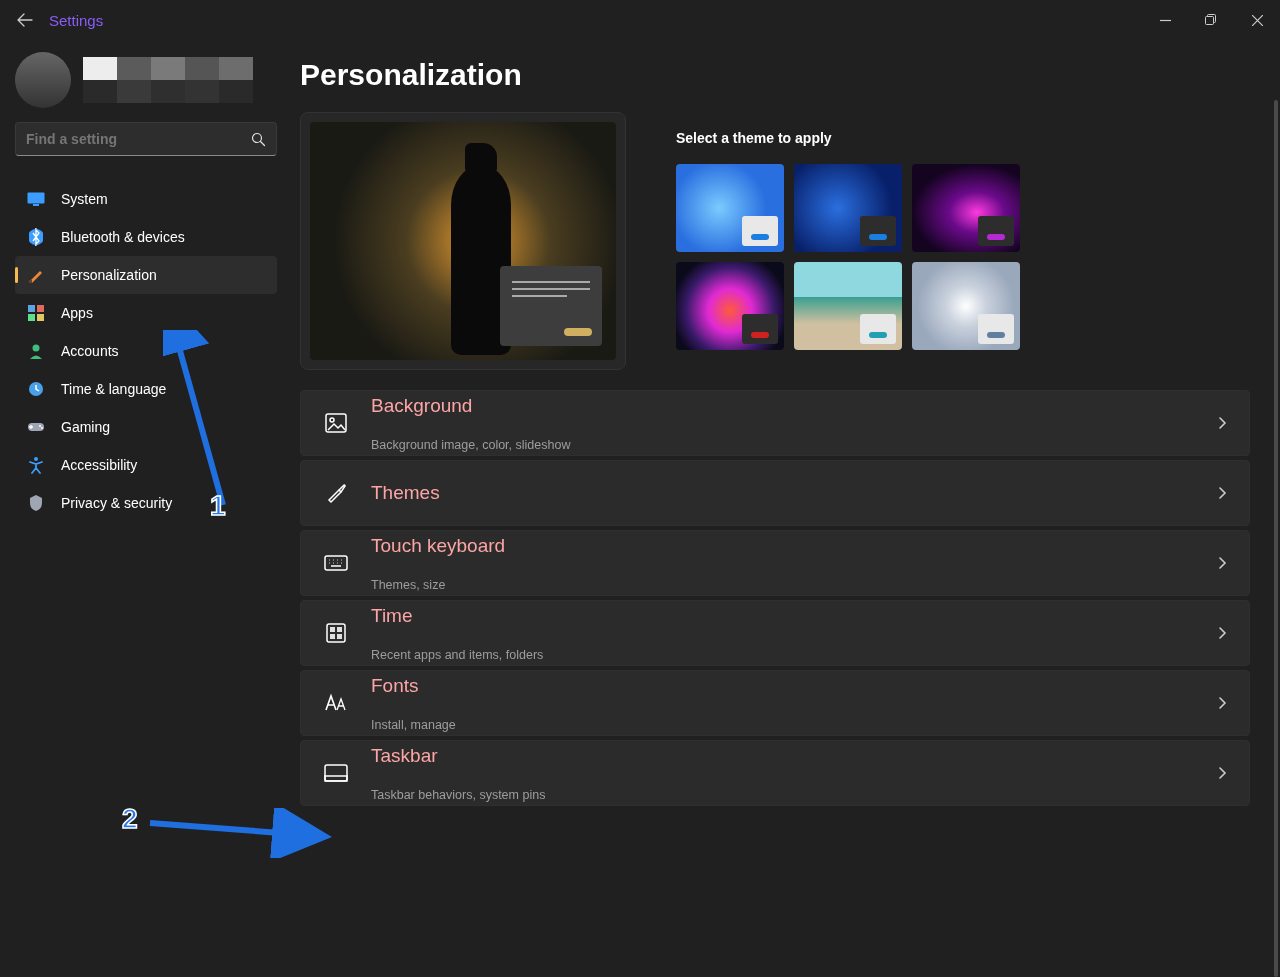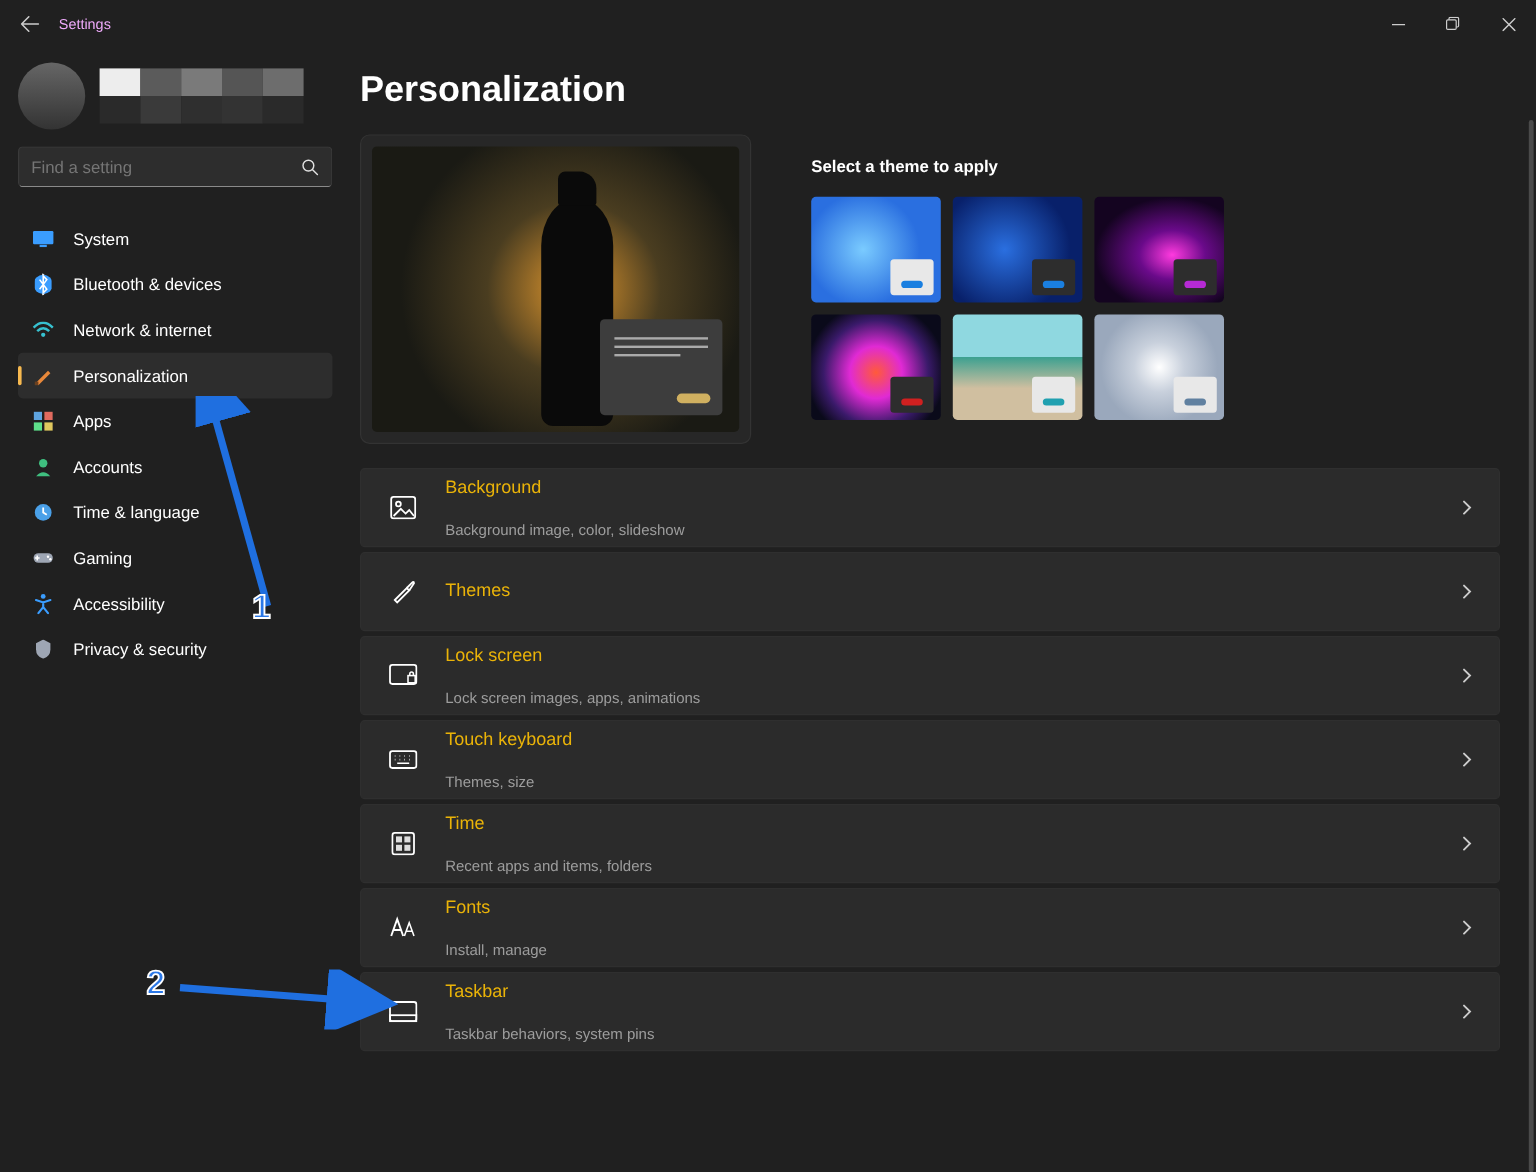--- a/index.html
+++ b/index.html
@@ -14,21 +14,21 @@
   }
   .titlebar {
     height: 40px;
     display: flex;
     align-items: center;
     padding: 0 0 0 15px;
     justify-content: space-between;
   }
   .titlebar-left { display: flex; align-items: center; gap: 14px; }
   .back-btn { width: 20px; height: 20px; display:flex; align-items:center; justify-content:center; color:#ccc; cursor:pointer;}
-  .app-title { font-size: 12px; color:#f0abfc;}
+  .app-title { font-size: 15px; color:#8b5cf6;}
   .win-controls { display:flex; }
   .win-btn { width:46px; height:40px; display:flex; align-items:center; justify-content:center; color:#ccc;}
   .main { display:flex; height: calc(977px - 40px); }
   .sidebar { width: 300px; padding: 10px 15px 0 15px; }
   .profile { height: 60px; display:flex; align-items:center; gap:12px; margin-bottom:10px; }
   .avatar { width:56px; height:56px; border-radius:50%; background: linear-gradient(#666,#333); position:relative; overflow:hidden;}
   .pixelated { display:flex; flex-wrap:wrap; width:170px; height:46px;}
   .pixelated span { width: 34px; height:23px; }
   .search-wrap {
     margin-top: 12px;
@@ -37,21 +37,21 @@
     background:#2d2d2d;
     border: 1px solid #3a3a3a;
     border-bottom: 1px solid #8a8a8a;
     border-radius: 4px;
     display:flex;
     align-items:center;
     padding: 0 10px;
     justify-content: space-between;
   }
   .search-wrap input {
-    background: transparent; border:none; outline:none; color:#7dd3fc; font-size:14px; width: 200px;
+    background: transparent; border:none; outline:none; color:#7dd3fc; font-size:14px; width: 200px; font-weight: bold;
   }
   .nav { margin-top: 24px; width: 262px; }
   .nav-item {
     height: 38px; border-radius:4px; display:flex; align-items:center; padding: 0 12px; gap: 16px;
     font-size: 14px; color:#ffffff; position:relative; cursor:pointer;
   }
   .nav-item.active { background:#2d2d2d; }
   .nav-item.active::before {
     content:""; position:absolute; left:0; top:11px; bottom:11px; width:3px; border-radius:2px; background:#f7b94f;
   }
@@ -87,21 +87,21 @@
   .theme-chip { position:absolute; right:6px; bottom:6px; width:36px; height:30px; border-radius:3px; display:flex; align-items:flex-end; padding:4px; }
   .theme-chip .bar { width:18px; height:6px; border-radius:3px; margin:0 auto 2px auto;}
   .cards { margin-top: 20px; display:flex; flex-direction:column; gap:4px; }
   .setting-card {
     background:#2b2b2b; border:1px solid #2f2f2f; border-radius:4px; height:66px;
     display:flex; align-items:center; padding: 0 22px; cursor:pointer;
   }
   .setting-card.hover { background:#343434; }
   .card-icon { width:26px; height:26px; display:flex; align-items:center; justify-content:center; color:#fff;}
   .card-text { margin-left: 22px; flex:1;}
-  .card-title { font-size:15px; color:#eab308; line-height:1.3;}
+  .card-title { font-size:19px; color:#fca5a5; line-height:1.3;}
   .card-sub { font-size:12.5px; color:#9d9d9d; margin-top:19px;}
   .chevron { color:#ccc; }
   .annotation { position:absolute; pointer-events:none; z-index:50;}
   .annot-num { font-size:28px; font-weight:700; color:#2a77e7; -webkit-text-stroke: 1.5px #ffffff; }
   .scrollbar { position:absolute; right:2px; top:60px; bottom:0; width:4px; background:#4a4a4a; border-radius:2px;}
   svg { display:block; }
 </style>
 </head>
 <body>
 
@@ -173,30 +173,20 @@
         <div class="nav-item">
           <span class="nav-icon">
             <svg width="14" height="18" viewBox="0 0 14 18">
               <path d="M3 4 L11 13 L7 17 V1 L11 5 L3 14" stroke="#fff" stroke-width="1.5" fill="none"></path>
               <circle cx="7" cy="9" r="8" fill="#3a9dff"></circle>
               <path d="M4 5 L10 13 L7 16 V2 L10 5 L4 13" stroke="#fff" stroke-width="1.3" fill="none"></path>
             </svg>
           </span>
           <span>Bluetooth &amp; devices</span>
         </div>
-        <div class="nav-item">
-          <span class="nav-icon">
-            <svg width="18" height="14" viewBox="0 0 18 14">
-              <path d="M1 5 Q9 -3 17 5" stroke="#37c1d0" stroke-width="2" fill="none"></path>
-              <path d="M4 8 Q9 3 14 8" stroke="#37c1d0" stroke-width="2" fill="none"></path>
-              <circle cx="9" cy="11" r="1.8" fill="#37c1d0"></circle>
-            </svg>
-          </span>
-          <span>Network &amp; internet</span>
-        </div>
         <div class="nav-item active">
           <span class="nav-icon">
             <svg width="18" height="18" viewBox="0 0 18 18">
               <path d="M3 15 L13 5 L15 7 L5 17 Z" fill="#e8883a"></path>
               <rect x="2" y="14" width="3" height="3" fill="#6a4020"></rect>
             </svg>
           </span>
           <span>Personalization</span>
         </div>
         <div class="nav-item">
@@ -332,38 +322,20 @@
         </div>
         <div class="setting-card">
     <div class="card-icon">
             <svg width="22" height="22" viewBox="0 0 22 22">
               <path d="M4 18 L14 8 L16 10 L6 20 Z" stroke="#fff" fill="none" stroke-width="1.5"></path>
               <path d="M14 8 L18 4 Q20 2 20 4 L16 10" stroke="#fff" fill="none" stroke-width="1.5"></path>
             </svg>
           </div>
     <div class="card-text">
       <div class="card-title">Themes</div>
-    </div>
-    <div class="chevron">
-      <svg width="9" height="14" viewBox="0 0 9 14">
-              <path d="M2 2 L7 7 L2 12" stroke="#ccc" stroke-width="1.6" fill="none" stroke-linecap="round"></path>
-            </svg>
-    </div>
-        </div>
-        <div class="setting-card">
-    <div class="card-icon">
-            <svg width="24" height="20" viewBox="0 0 24 20">
-              <rect x="1" y="1" width="22" height="16" rx="2" stroke="#fff" fill="none" stroke-width="1.5"></rect>
-              <rect x="16" y="10" width="6" height="6" stroke="#fff" fill="none" stroke-width="1.3"></rect>
-              <path d="M17.5 10 V8.5 A1.5 1.5 0 0 1 20.5 8.5 V10" stroke="#fff" fill="none" stroke-width="1.3"></path>
-            </svg>
-          </div>
-    <div class="card-text">
-      <div class="card-title">Lock screen</div>
-      <div class="card-sub">Lock screen images, apps, animations</div>
     </div>
     <div class="chevron">
       <svg width="9" height="14" viewBox="0 0 9 14">
               <path d="M2 2 L7 7 L2 12" stroke="#ccc" stroke-width="1.6" fill="none" stroke-linecap="round"></path>
             </svg>
     </div>
         </div>
         <div class="setting-card">
     <div class="card-icon">
             <svg width="24" height="16" viewBox="0 0 24 16">

